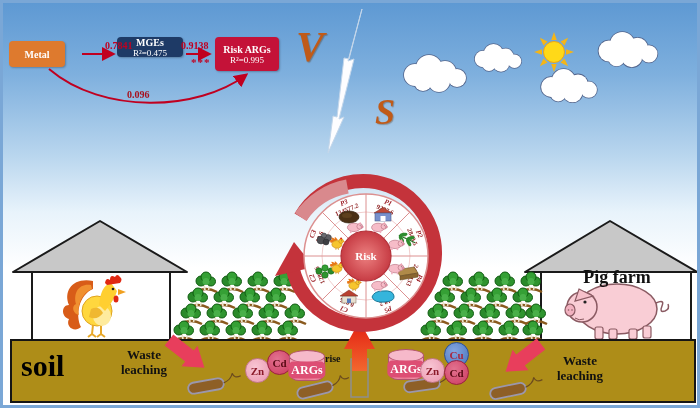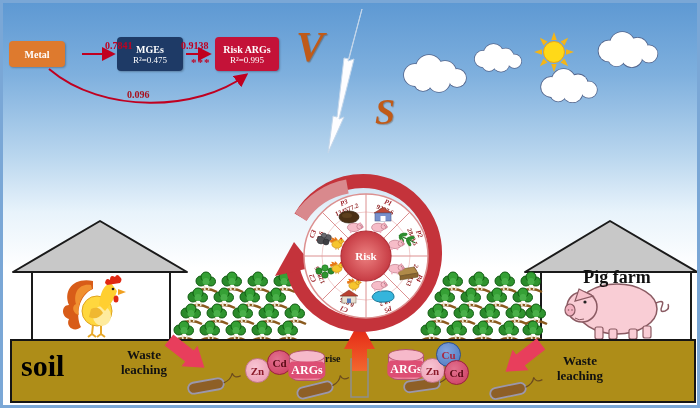--- a/index.html
+++ b/index.html
@@ -19,32 +19,32 @@
   .s-letter{left:372px;top:88px;font-size:36px;}
   .farm-label{position:absolute;font-weight:bold;font-size:18px;color:#111;text-align:center;z-index:5;}
   .soil-label{position:absolute;left:18px;top:346px;font-weight:bold;font-size:30px;color:#000;z-index:5;}
   .waste{position:absolute;width:82px;text-align:center;font-weight:bold;font-size:13px;line-height:15px;color:#111;z-index:5;}
   .rise{position:absolute;left:322px;top:350px;font-weight:bold;font-size:10px;color:#111;z-index:6;}
   .box{position:absolute;border-radius:4px;color:#fff;text-align:center;display:flex;flex-direction:column;
     justify-content:center;box-shadow:1px 1px 2px rgba(0,0,0,.25);z-index:5;}
   .box .line1{font-size:10px;font-weight:bold;}
   .box .line2{font-size:9px;}
   .metal-box{left:6px;top:38px;width:56px;height:26px;background:#de7a2e;}
-  .mges-box{left:114px;top:34px;width:66px;height:34px;background:#1e3a66;}
+  .mges-box{left:114px;top:34px;width:66px;height:20px;background:#1e3a66;}
   .risk-box{left:212px;top:34px;width:64px;height:34px;background:#c41238;}
   .coef{position:absolute;font-weight:bold;font-size:10px;color:#c00020;z-index:5;}
   .coef-1{left:87px;top:37px;margin-left:15px;}
   .coef-2{left:178px;top:37px;}
   .sig{left:188px;top:53px;letter-spacing:1px;font-size:11px;}
   .coef-3{left:124px;top:86px;color:#a8121e;}
   .pcircle{position:absolute;width:23px;height:23px;border-radius:50%;display:flex;align-items:center;
     justify-content:center;font-weight:bold;font-size:11px;z-index:6;}
   .zn{background:radial-gradient(circle at 40% 35%,#f8c6d4,#ea96ae);border:1.5px solid #c4788e;color:#8b1a2a;}
   .cd{background:radial-gradient(circle at 40% 35%,#e37290,#cb3a5e);border:1.5px solid #99203e;color:#580a14;}
-  .cu{background:radial-gradient(circle at 40% 35%,#83a6e0,#4a74bc);border:1.5px solid #2a4f94;color:#a82840;}
+  .cu{background:radial-gradient(circle at 40% 35%,#83a6e0,#4a74bc);border:1.5px solid #2a4f94;color:#a82840;margin-left:8px;}
   .zn-left{left:242px;top:355px;} .cd-left{left:264px;top:347px;}
   .zn-right{left:417px;top:355px;} .cu-right{left:433px;top:339px;} .cd-right{left:441px;top:357px;}
   .barrel{position:absolute;width:34px;height:24px;z-index:6;
     background:linear-gradient(90deg,#f2a3b8,#e9768f 45%,#f2a3b8);
     border:1px solid #b2536d;border-radius:4px 4px 10px 10px / 4px 4px 8px 8px;}
   .barrel-top{position:absolute;left:-1px;top:-6px;width:34px;height:11px;background:#f6b9ca;
     border:1px solid #b2536d;border-radius:50%;}
   .barrel-label{position:absolute;left:50%;top:58%;transform:translate(-50%,-50%);
     background:#dd4e74;color:#fff;font-weight:bold;font-size:12px;padding:1px 3px;border-radius:5px;}
   .barrel-left{left:286px;top:352px;} .barrel-right{left:385px;top:351px;}

